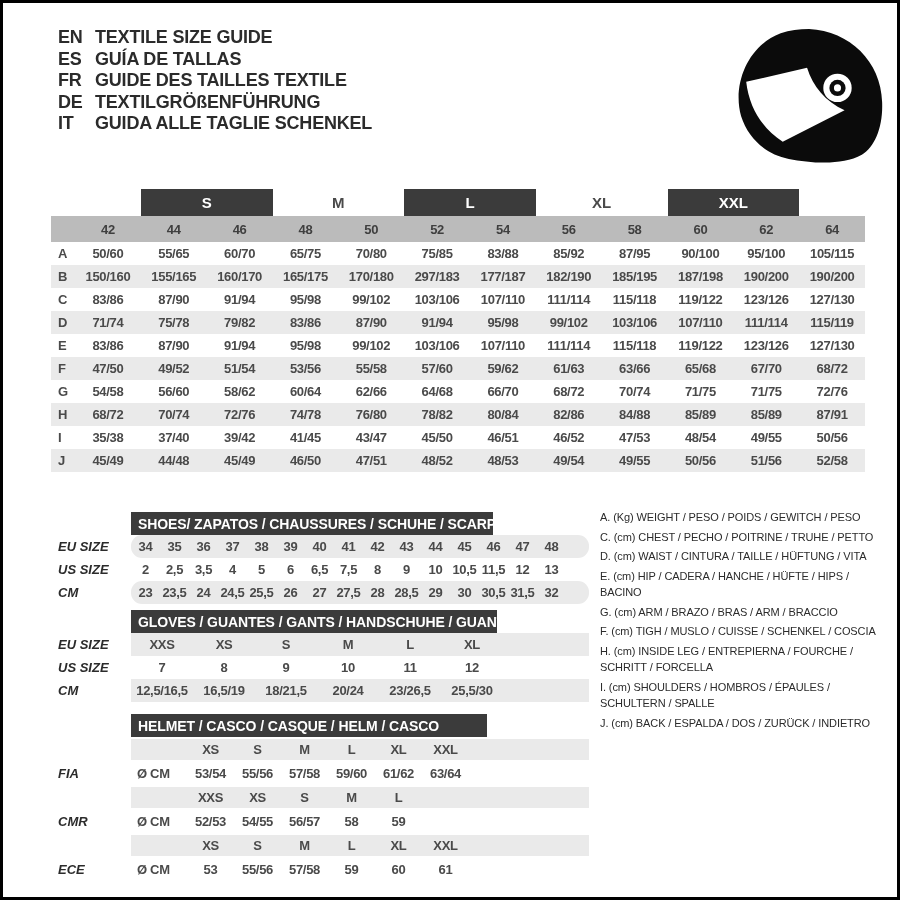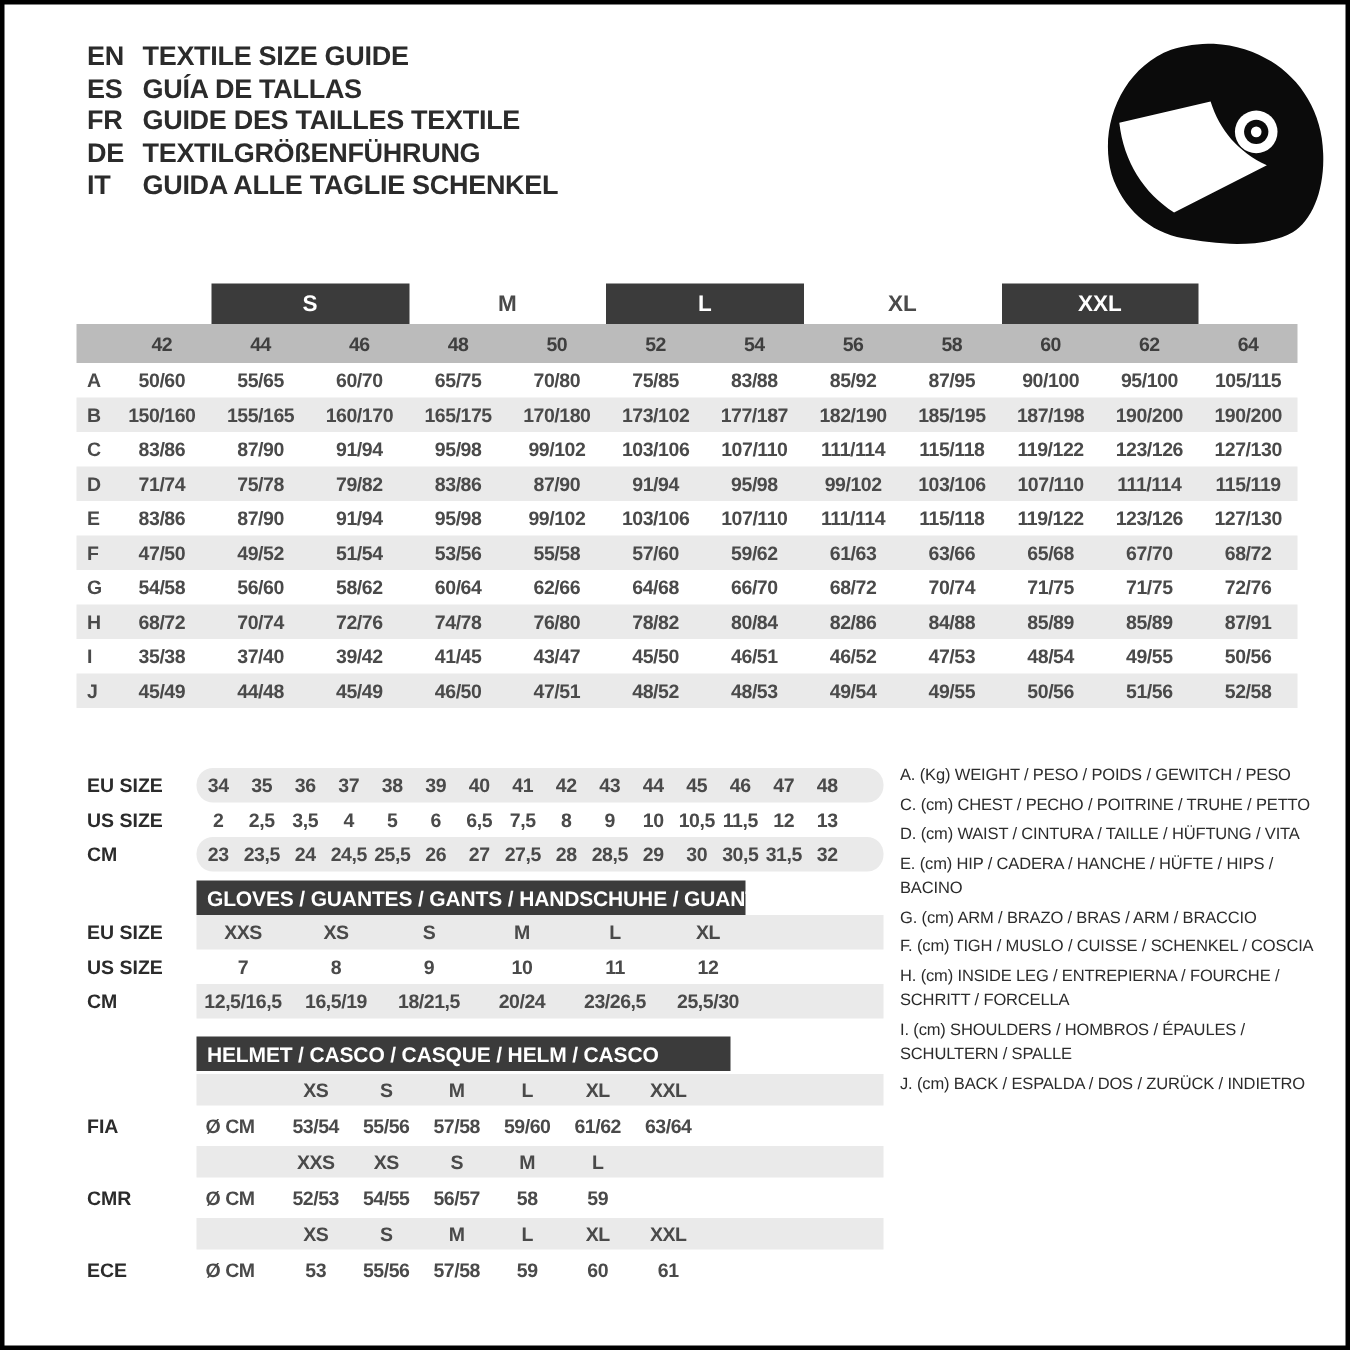--- a/index.html
+++ b/index.html
@@ -33,21 +33,21 @@
   .trow.alt { background:var(--stripe); }
   .c { text-align:center; font-weight:bold; font-size:13px; color:var(--ink);
     letter-spacing:-0.3px; white-space:nowrap; }
   .numband .c { color:#3f3f3f; }
   .rl { text-align:left; padding-left:7px; }
 
   
   .bl { position:absolute; left:55px; top:509px; width:535px; }
   .br { display:flex; }
   .blabel { width:73px; flex:none; display:flex; align-items:center;
-    font-weight:bold; font-size:13px; color:#2b2b2b; }
+    font-weight:bold; font-size:13px; color:#2b2b2b;font-style:italic; }
   .bar { height:23px; background:var(--bar); color:#fff; font-weight:bold;
     font-size:14px; display:flex; align-items:center; padding-left:7px;
     letter-spacing:-0.1px; white-space:nowrap; }
   .s-bar { width:362px; } .g-bar { width:366px; } .h-bar { width:356px; }
   .bband { width:458px; display:grid; align-items:center; height:23px; }
   .bband.shade { background:var(--stripe); }
   .shoes-grid { grid-template-columns:repeat(15,29px) 1fr;border-radius:11px; }
   .gloves-grid { grid-template-columns:repeat(6,62px) 1fr; }
   .helm-grid { grid-template-columns:56px repeat(6,47px) 1fr; }
   .bband .ocm { text-align:left; padding-left:6px; }
@@ -135,21 +135,21 @@
           <div class="c">95/100</div>
           <div class="c">105/115</div>
         </div>
         <div class="trow alt">
           <div class="c rl">B</div>
           <div class="c">150/160</div>
           <div class="c">155/165</div>
           <div class="c">160/170</div>
           <div class="c">165/175</div>
           <div class="c">170/180</div>
-          <div class="c">173/102</div>
+          <div class="c">297/183</div>
           <div class="c">177/187</div>
           <div class="c">182/190</div>
           <div class="c">185/195</div>
           <div class="c">187/198</div>
           <div class="c">190/200</div>
           <div class="c">190/200</div>
         </div>
         <div class="trow">
           <div class="c rl">C</div>
           <div class="c">83/86</div>
@@ -269,20 +269,24 @@
           <div class="c">50/56</div>
           <div class="c">51/56</div>
           <div class="c">52/58</div>
         </div>
       </div>
   </div>
 
   <div class="bl">
 
     <div id="shoesSect">
+      <div class="br">
+        <div class="blabel"></div>
+        <div class="bar s-bar">SHOES/ ZAPATOS / CHAUSSURES / SCHUHE / SCARPE</div>
+      </div>
     <div class="br">
           <div class="blabel">EU SIZE</div>
           <div class="bband shoes-grid shade">
             <div class="c">34</div>
             <div class="c">35</div>
             <div class="c">36</div>
             <div class="c">37</div>
             <div class="c">38</div>
             <div class="c">39</div>
             <div class="c">40</div>

